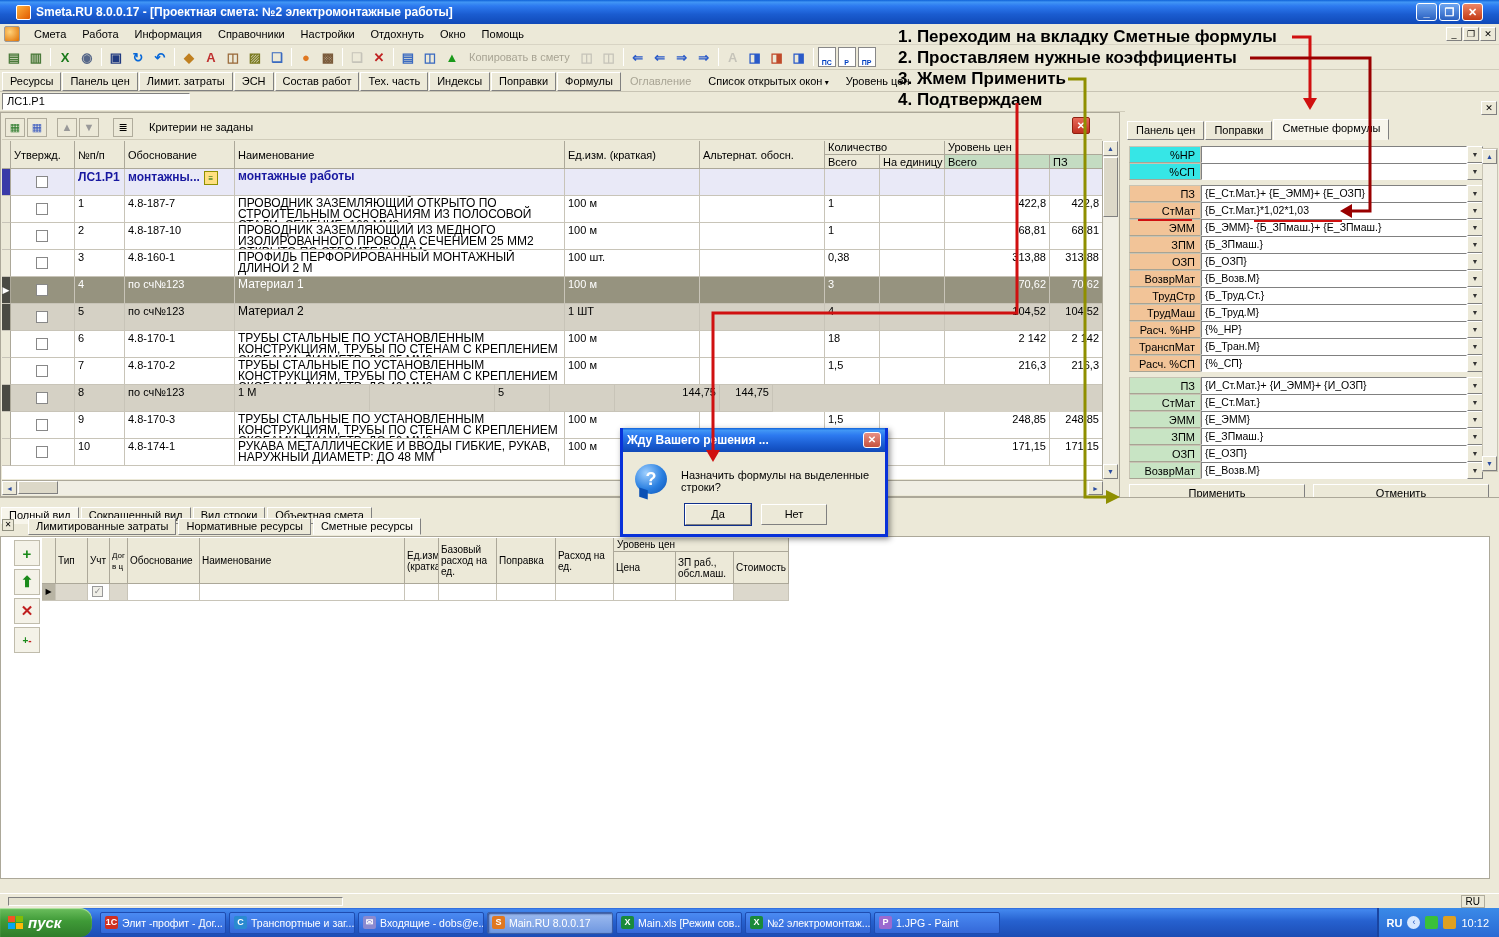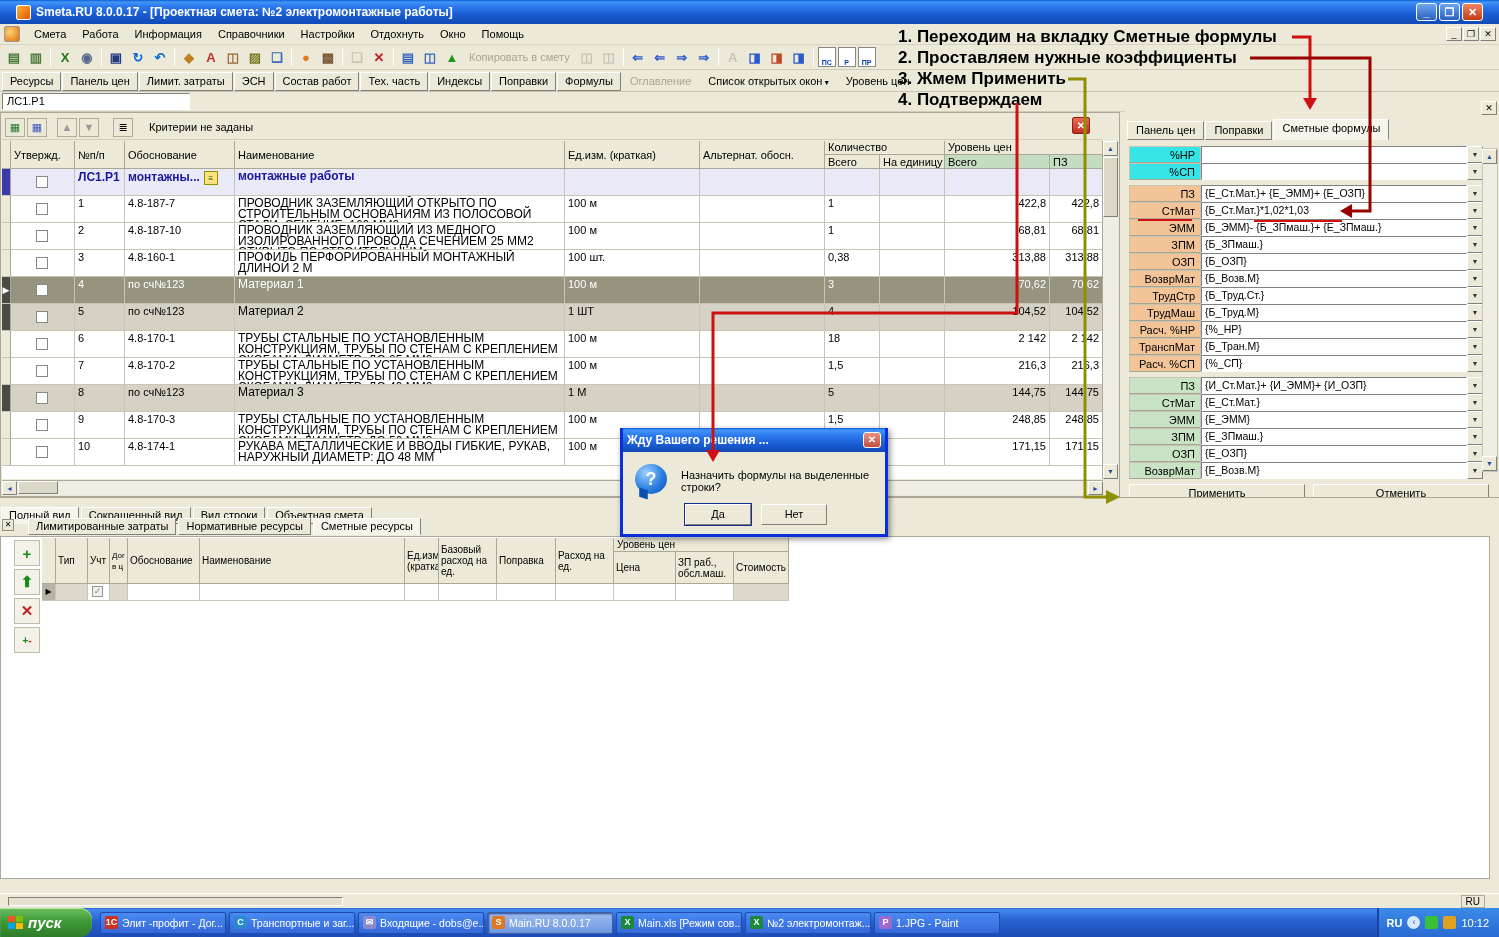--- a/index.html
+++ b/index.html
@@ -387,21 +387,20 @@
         <div class="gc " style="width: 55px;">1,5</div>
         <div class="gc " style="width: 65px;"></div>
         <div class="gc r" style="width: 105px;">216,3</div>
         <div class="gc r" style="width: 53px;">216,3</div>
       </div>
       <div class="grow selrow">
         <div class="gc mk" style="width: 9px;"></div>
         <div class="gc " style="width: 64px;"><span class="cb"></span></div>
         <div class="gc " style="width: 50px;">8</div>
         <div class="gc " style="width: 110px;">по сч№123</div>
-        <div class="gc nm" style="width: 330px;">Материал 3</div>
         <div class="gc " style="width: 135px;">1 М</div>
         <div class="gc " style="width: 125px;"></div>
         <div class="gc " style="width: 55px;">5</div>
         <div class="gc " style="width: 65px;"></div>
         <div class="gc r" style="width: 105px;">144,75</div>
         <div class="gc r" style="width: 53px;">144,75</div>
       </div>
       <div class="grow ">
         <div class="gc mk" style="width: 9px;"></div>
         <div class="gc " style="width: 64px;"><span class="cb"></span></div>

